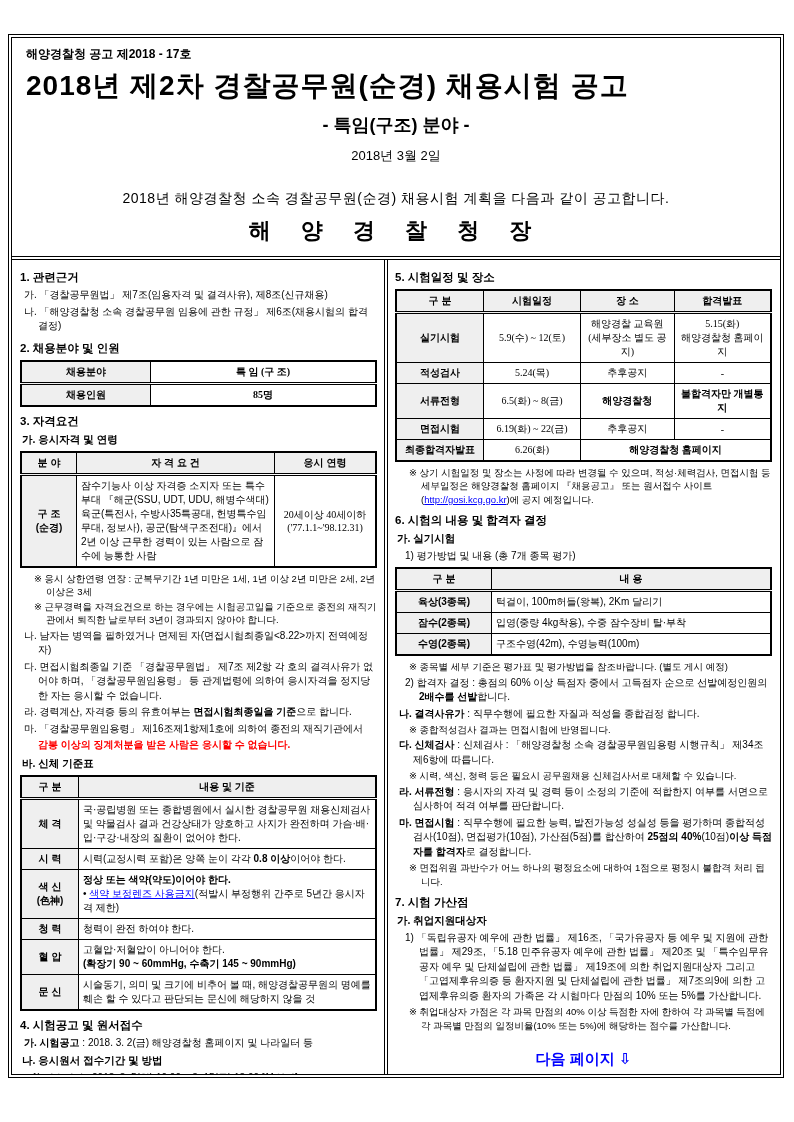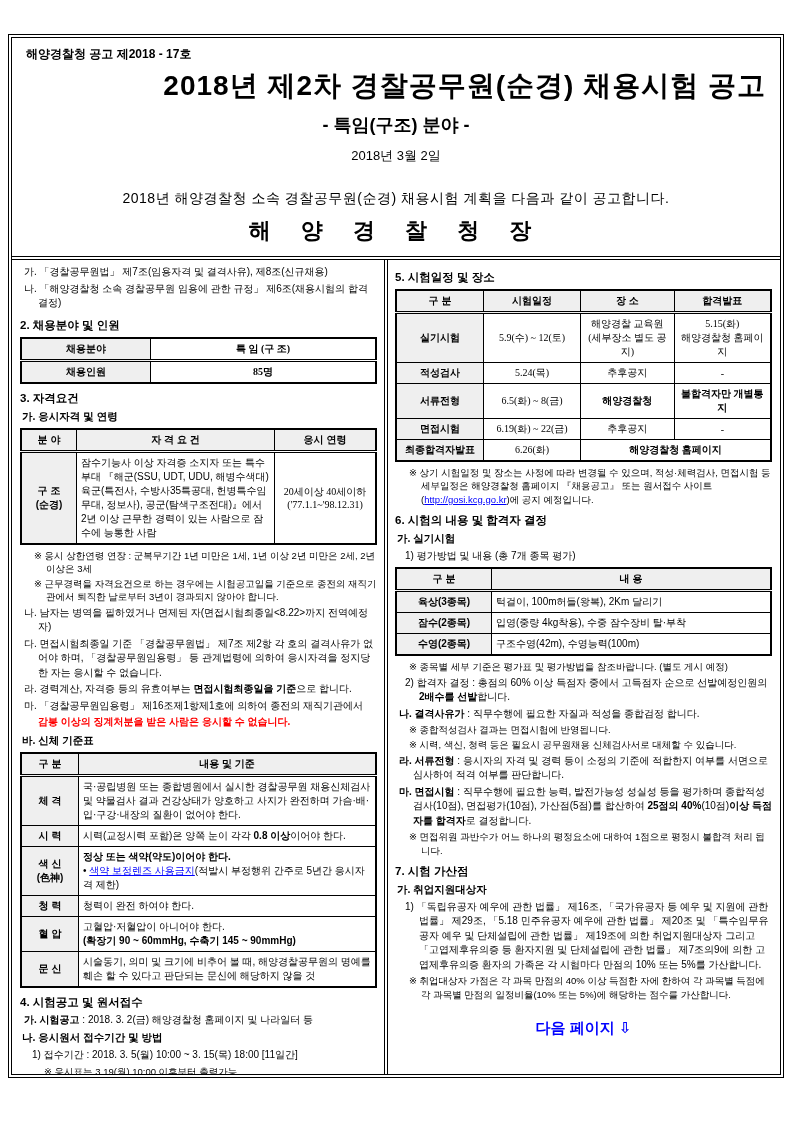--- a/index.html
+++ b/index.html
@@ -3,21 +3,21 @@
 <meta charset="utf-8">
 <style>
   html,body{margin:0;padding:0;background:#fff;}
   body{width:794px;height:1122px;position:relative;color:#000;
        font-family:"Liberation Sans","DejaVu Sans",sans-serif;}
   .sheet{position:absolute;left:8px;top:34px;width:776px;height:1044px;
          border:4px double #000;box-sizing:border-box;overflow:hidden;background:#fff;}
   
   .hdr{padding:8px 14px 4px 14px;}
   .doc-no{font-size:12px;font-weight:bold;}
-  .title{font-size:28px;font-weight:bold;text-align:right;margin-top:4px;letter-spacing:1px;}
+  .title{font-size:28px;font-weight:bold;text-align:left;margin-top:4px;letter-spacing:1px;}
   .subtitle{font-size:18px;font-weight:bold;text-align:center;margin-top:8px;}
   .date{font-size:13px;text-align:center;margin-top:10px;}
   .intro{font-size:14px;text-align:center;margin-top:25px;letter-spacing:0.5px;}
   .signer{font-size:22px;font-weight:bold;text-align:center;letter-spacing:12px;margin:8px 0 6px 0;}
   
   .columns{display:flex;border-top:4px double #000;height:878px;box-sizing:border-box;}
   .col{box-sizing:border-box;overflow:hidden;}
   .col-left{width:372px;padding:3px 7px 0 8px;}
   .col-right{flex:1;border-left:4px double #000;padding:3px 8px 0 7px;}
   .sec-title{font-size:11.5px;font-weight:bold;margin:7px 0 3px 0;}
@@ -50,20 +50,21 @@
     <div class="date">2018년 3월 2일</div>
     <div class="intro">2018년 해양경찰청 소속 경찰공무원(순경) 채용시험 계획을 다음과 같이 공고합니다.</div>
     <div class="signer">해 양 경 찰 청 장</div>
   </div>
 
   <div class="columns">
 
     <div class="col col-left">
 
       <div>
+        <div class="sec-title">1. 관련근거</div>
         <p class="line hang">가. 「경찰공무원법」 제7조(임용자격 및 결격사유), 제8조(신규채용)</p>
         <p class="line hang">나. 「해양경찰청 소속 경찰공무원 임용에 관한 규정」 제6조(채용시험의 합격결정)</p>
       </div>
 
       <div>
         <div class="sec-title">2. 채용분야 및 인원</div>
         <table class="tbl">
           <tbody>
             <tr>
               <th style="width:120px;border-bottom:3px double #000;">채용분야</th>
@@ -233,20 +234,21 @@
             <tr>
               <td class="lbl">수영(2종목)</td>
               <td>구조수영(42m), 수영능력(100m)</td>
             </tr>
           </tbody>
         </table>
         <p class="note">※ 종목별 세부 기준은 평가표 및 평가방법을 참조바랍니다. (별도 게시 예정)</p>
         <p class="line hang" style="margin-left:10px;"><span>2) 합격자 결정 : 총점의 60% 이상 득점자 중에서 고득점자 순으로 선발예정인원의 </span><span class="b">2배수를 선발</span><span>합니다.</span></p>
         <p class="line hang"><span class="b">나. 결격사유가</span><span> : 직무수행에 필요한 자질과 적성을 종합검정 합니다.</span></p>
         <p class="note">※ 종합적성검사 결과는 면접시험에 반영됩니다.</p>
+        <p class="line hang"><span class="b">다. 신체검사</span><span> : 신체검사 : 「해양경찰청 소속 경찰공무원임용령 시행규칙」 제34조 제6항에 따릅니다.</span></p>
         <p class="note">※ 시력, 색신, 청력 등은 필요시 공무원채용 신체검사서로 대체할 수 있습니다.</p>
         <p class="line hang"><span class="b">라. 서류전형</span><span> : 응시자의 자격 및 경력 등이 소정의 기준에 적합한지 여부를 서면으로 심사하여 적격 여부를 판단합니다.</span></p>
         <p class="line hang"><span class="b">마. 면접시험</span><span> : 직무수행에 필요한 능력, 발전가능성 성실성 등을 평가하며 종합적성검사(10점), 면접평가(10점), 가산점(5점)를 합산하여 </span><span class="b">25점의 40%</span><span>(10점)</span><span class="b">이상 득점자를 합격자</span><span>로 결정합니다.</span></p>
         <p class="note">※ 면접위원 과반수가 어느 하나의 평정요소에 대하여 1점으로 평정시 불합격 처리 됩니다.</p>
       </div>
 
       <div>
         <div class="sec-title">7. 시험 가산점</div>
         <div class="sub-title">가. 취업지원대상자</div>
         <p class="line hang" style="margin-left:10px;">1) 「독립유공자 예우에 관한 법률」 제16조, 「국가유공자 등 예우 및 지원에 관한 법률」 제29조, 「5.18 민주유공자 예우에 관한 법률」 제20조 및 「특수임무유공자 예우 및 단체설립에 관한 법률」 제19조에 의한 취업지원대상자 그리고 「고엽제후유의증 등 환자지원 및 단체설립에 관한 법률」 제7조의9에 의한 고엽제후유의증 환자의 가족은 각 시험마다 만점의 10% 또는 5%를 가산합니다.</p>

